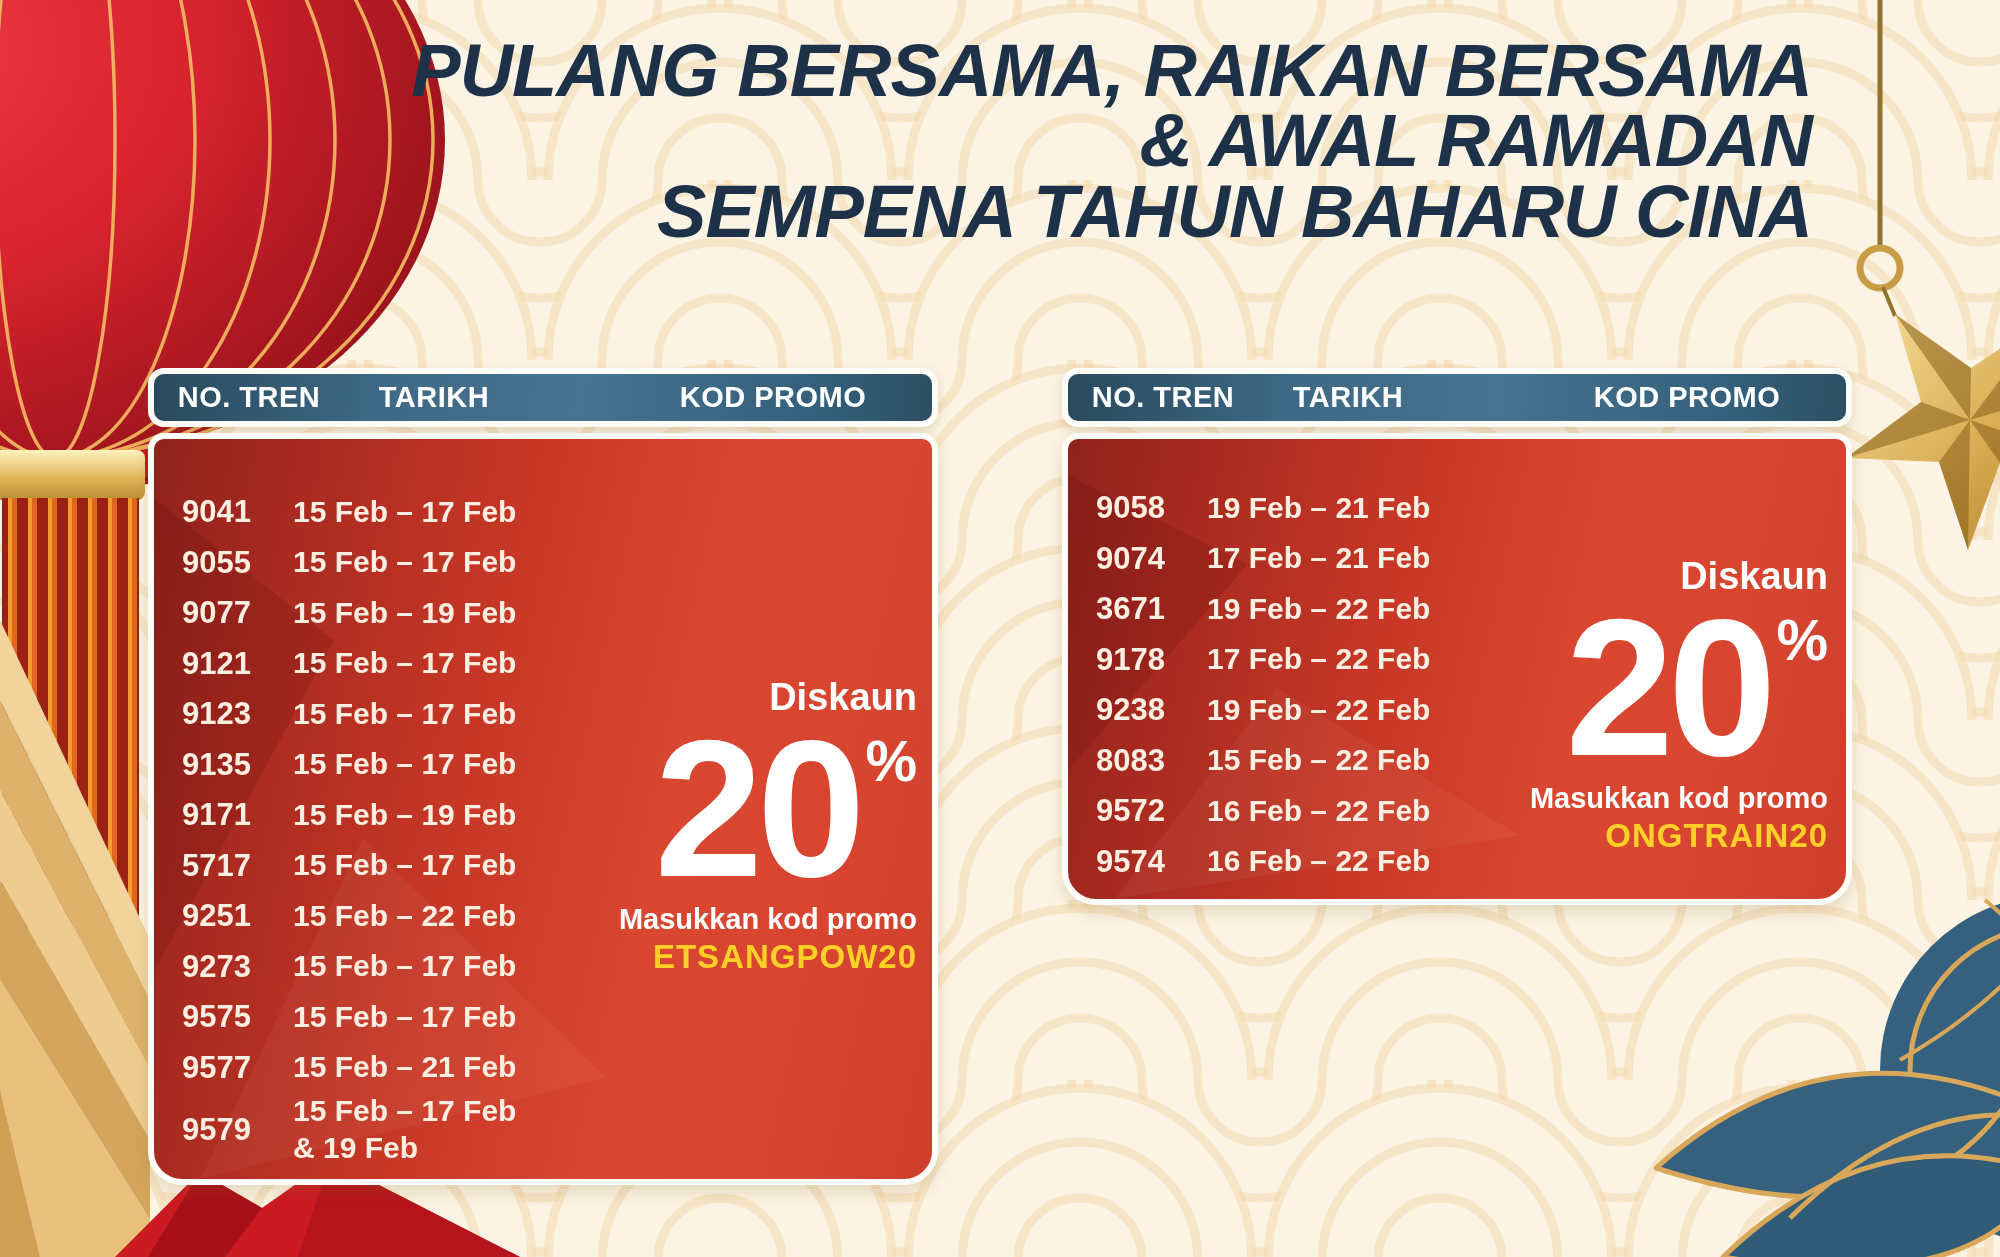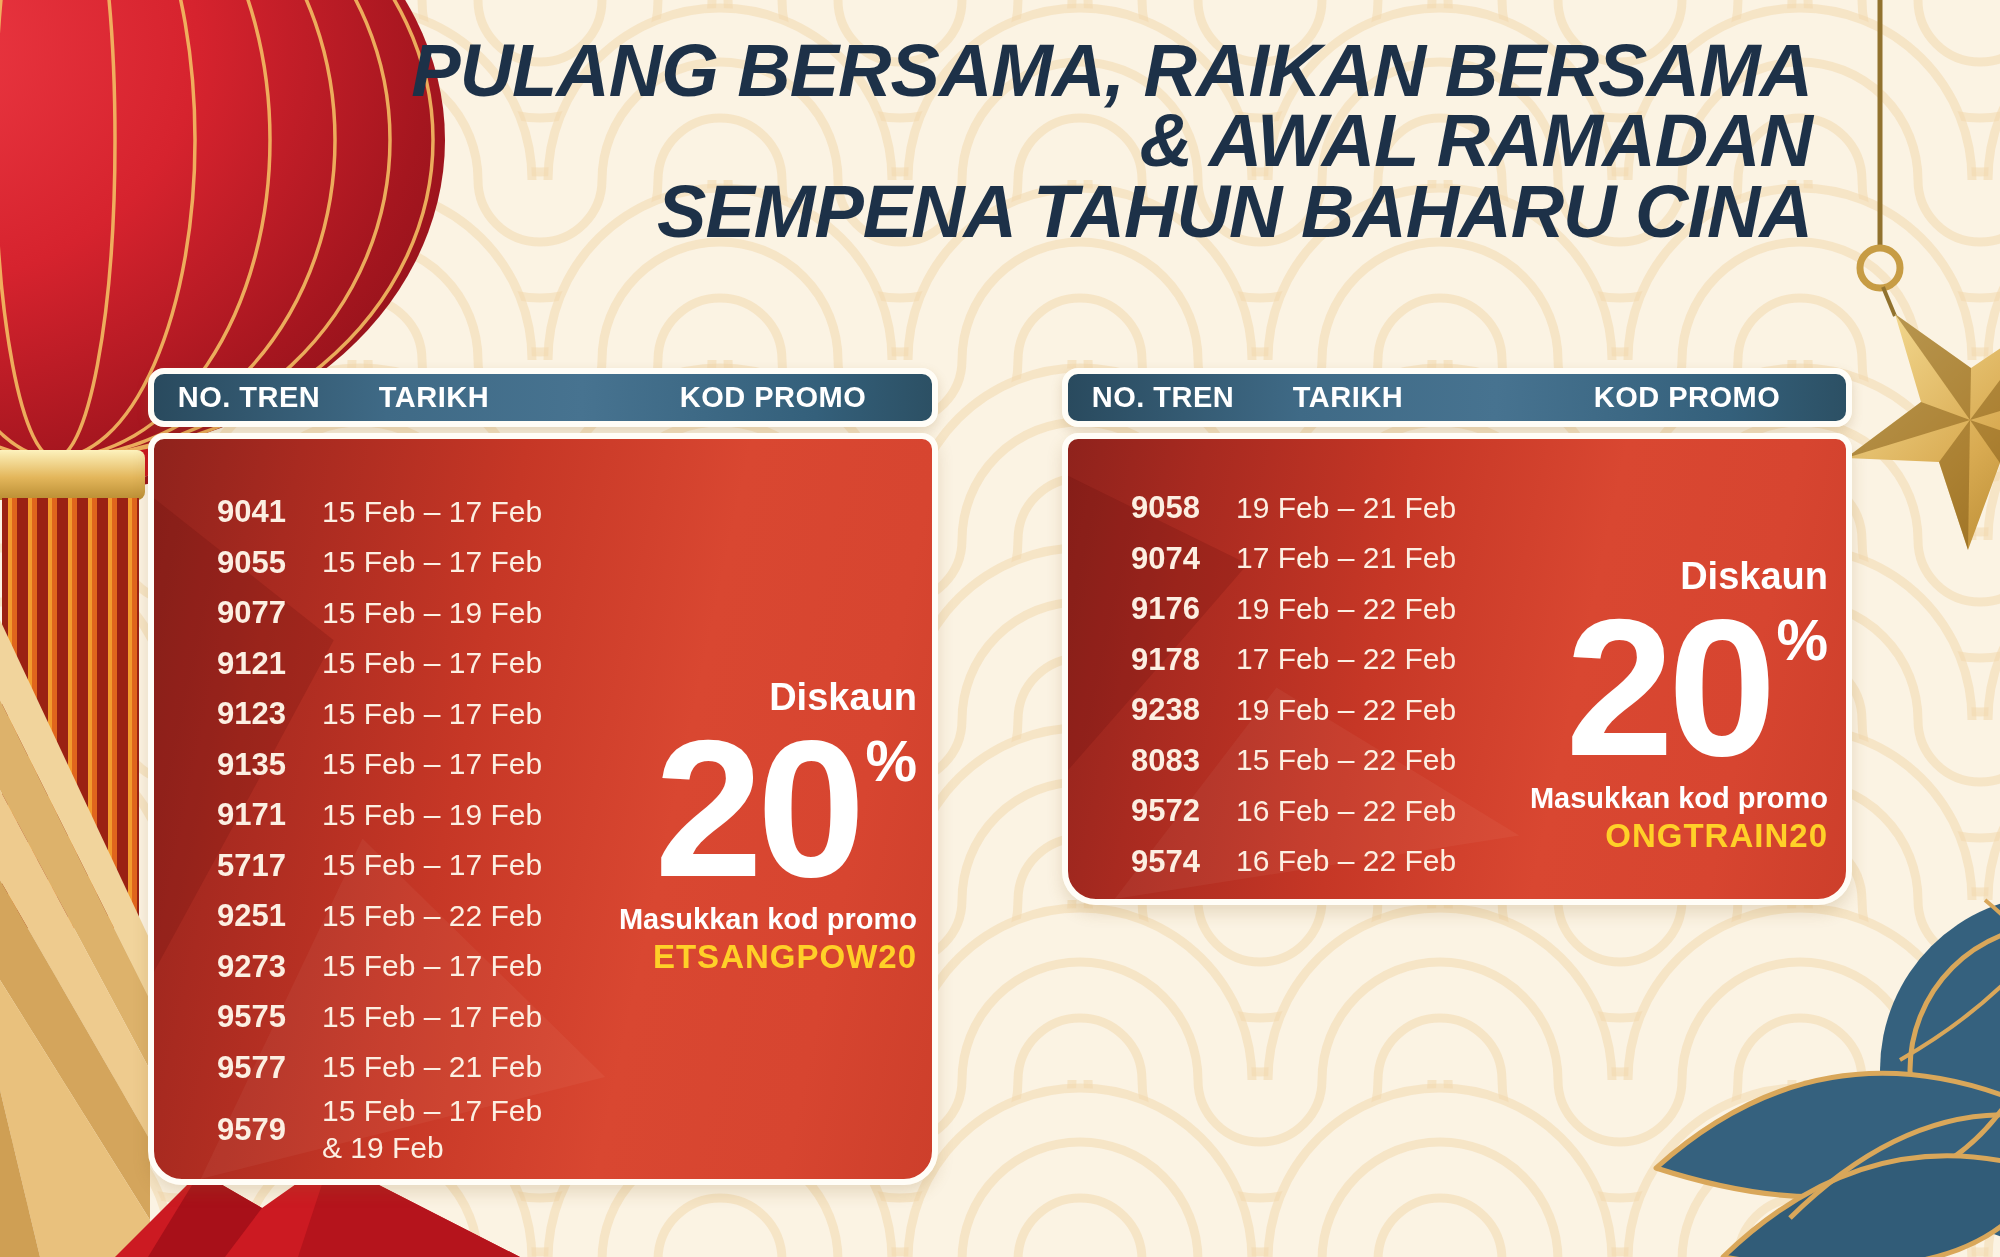--- a/index.html
+++ b/index.html
@@ -30,24 +30,24 @@
          box-shadow:0 8px 16px rgba(140,100,40,.18);}
   .ptable.left  .tbody{height:740px;}
   .ptable.right .tbody{height:460px;}
   .facet1{position:absolute;left:0;top:8%;width:42%;height:64%;
           background:rgba(80,8,8,.16);clip-path:polygon(0 0,55% 30%,30% 62%,0 100%);}
   .facet2{position:absolute;left:6%;bottom:0;width:52%;height:46%;
           background:rgba(255,230,210,.05);clip-path:polygon(0 100%,40% 0,100% 70%);}
   .rows{position:relative;}
   .ptable.left  .rows{padding-top:48px;}
   .ptable.right .rows{padding-top:44px;}
-  .row{display:grid;grid-template-columns:125px 1fr;column-gap:8px;
-       padding-left:35px;min-height:50.5px;align-items:center;}
+  .row{display:grid;grid-template-columns:125px 1fr;column-gap:14px;
+       min-height:50.5px;align-items:center;}
   .row .num{color:#fcefe2;font-weight:800;font-size:31px;text-align:center;}
-  .row .date{color:#fcefe2;font-weight:400;font-size:30px;white-space:pre-line;line-height:1.22;}
+  .row .date{color:#fcefe2;font-weight:700;font-size:30px;white-space:pre-line;line-height:1.22;}
 
   
   .discount{position:absolute;text-align:right;z-index:3;}
   .ptable.left  .discount{right:15px;top:237px;width:340px;}
   .ptable.right .discount{right:18px;top:116px;width:340px;}
   .d-label{font-size:38px;font-weight:800;color:#ffffff;}
   .d-value{font-size:195px;font-weight:800;color:#ffffff;line-height:.84;
            letter-spacing:-6px;margin-top:8px;}
   .d-value .pct{font-size:58px;letter-spacing:0;position:relative;top:-95px;margin-left:6px;}
   .d-instr{font-size:29px;font-weight:800;color:#ffffff;margin-top:12px;}
@@ -260,21 +260,21 @@
     <div class="rows">
         <div class="row">
         <span class="num">9058</span>
         <span class="date">19 Feb – 21 Feb</span>
       </div>
         <div class="row">
         <span class="num">9074</span>
         <span class="date">17 Feb – 21 Feb</span>
       </div>
         <div class="row">
-        <span class="num">9176</span>
+        <span class="num">3671</span>
         <span class="date">19 Feb – 22 Feb</span>
       </div>
         <div class="row">
         <span class="num">9178</span>
         <span class="date">17 Feb – 22 Feb</span>
       </div>
         <div class="row">
         <span class="num">9238</span>
         <span class="date">19 Feb – 22 Feb</span>
       </div>

